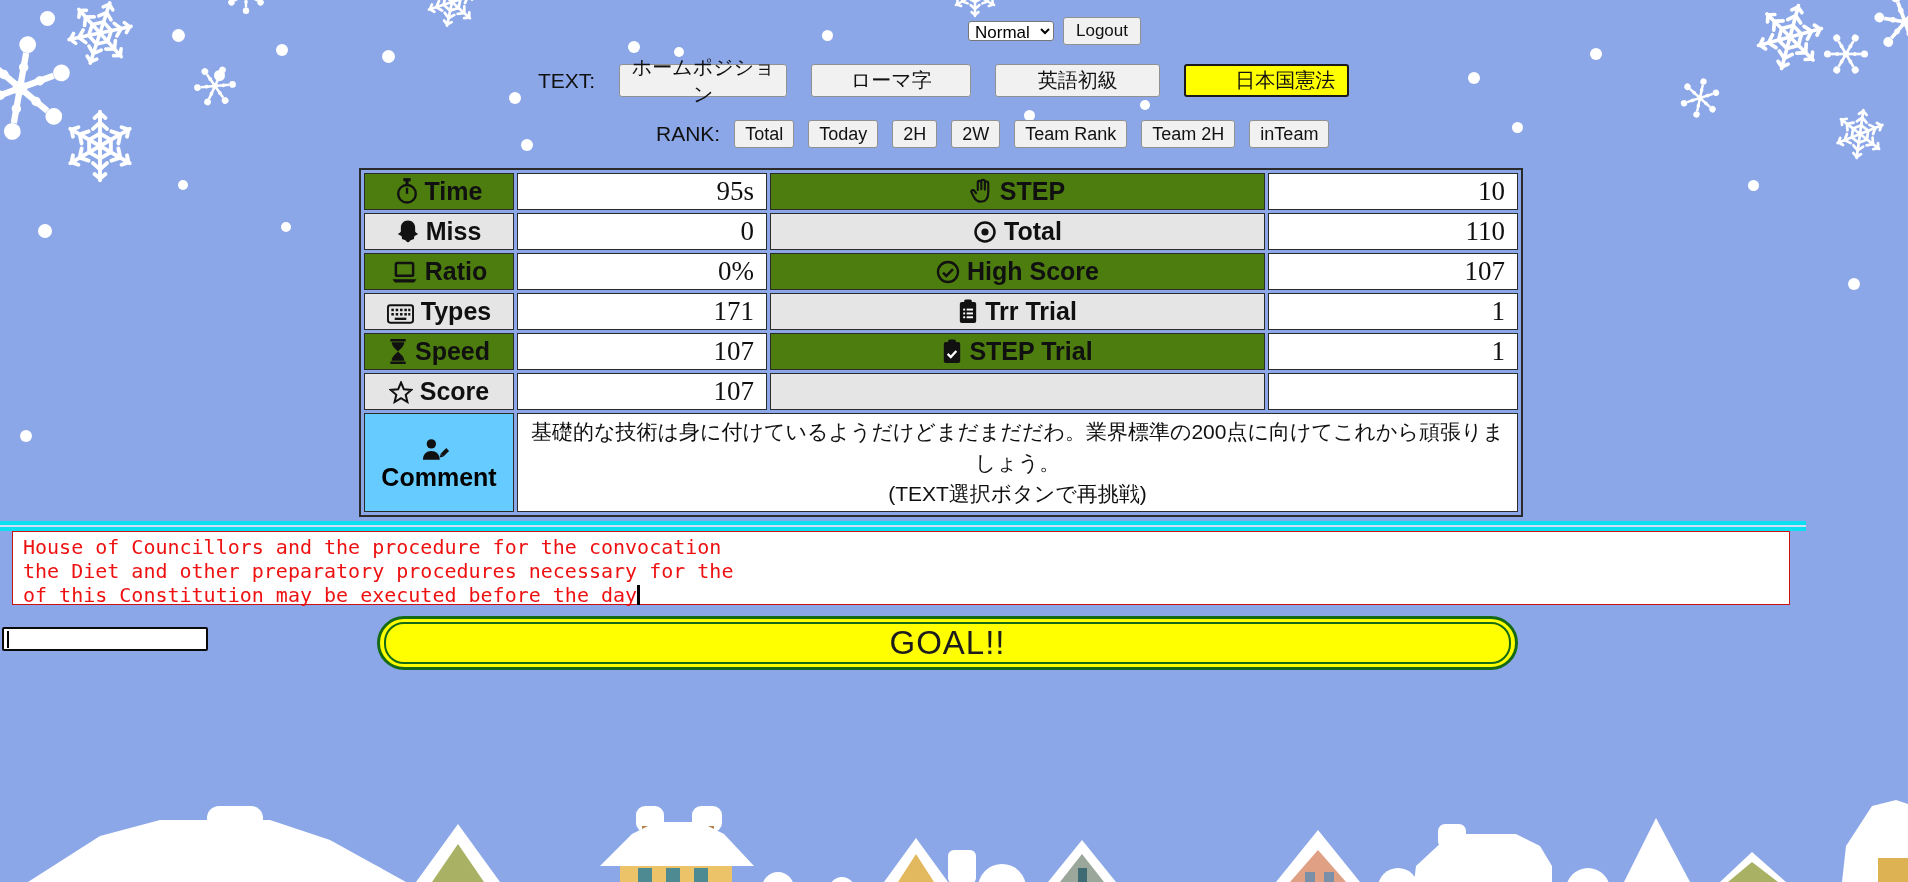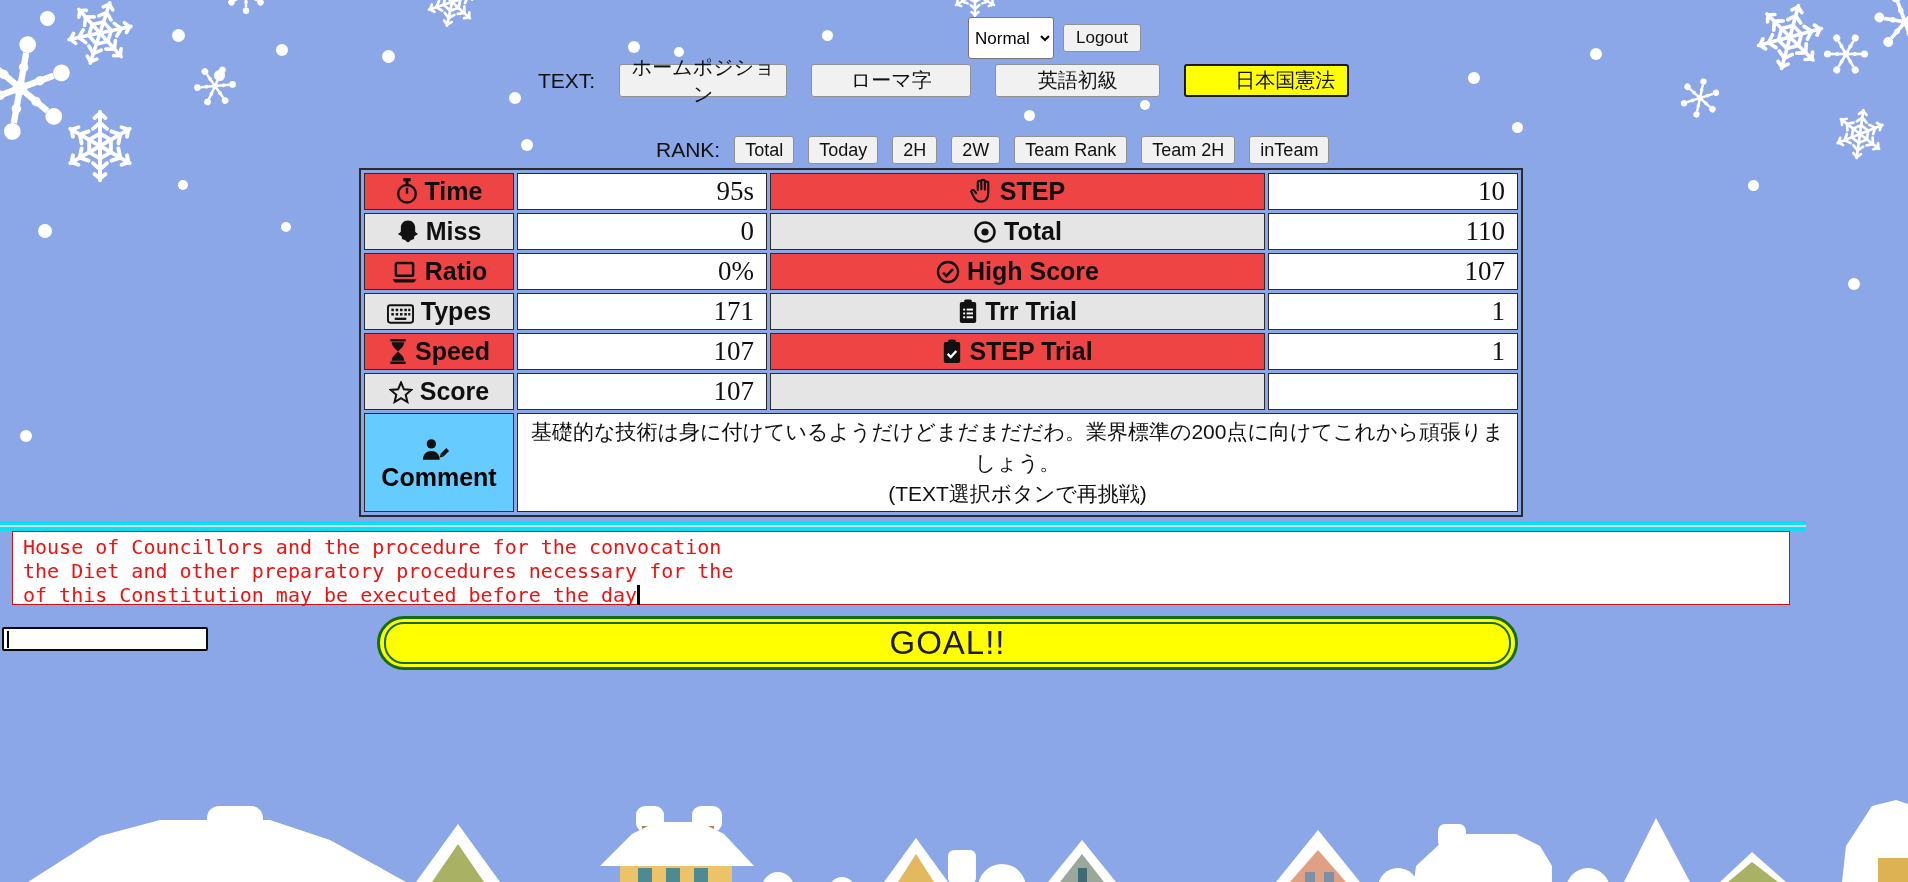--- a/index.html
+++ b/index.html
@@ -3,48 +3,48 @@
 <meta charset="utf-8">
 <style>
   html,body{margin:0;padding:0;}
   #page{position:relative;width:1908px;height:882px;background:#8BA7E8;overflow:hidden;
         font-family:"Liberation Sans",sans-serif;}
   svg{display:block;}
   .layer{position:absolute;left:0;top:0;pointer-events:none;}
 
   
   .top-bar{position:absolute;left:968px;top:17px;display:flex;gap:9px;align-items:center;z-index:5;}
-  .mode-select{height:42px;width:86px;font-size:17px;font-family:"Liberation Sans",sans-serif;
+  .mode-select{height:20px;width:86px;font-size:17px;font-family:"Liberation Sans",sans-serif;
                border:1px solid #767676;border-radius:3px;background:#fff;padding:0 2px;}
   .btn{background:#F1F1F1;border:1px solid #919191;border-radius:3px;color:#111;
        font-family:"Liberation Sans",sans-serif;display:inline-flex;align-items:center;
        justify-content:center;cursor:pointer;box-sizing:border-box;}
   .logout-btn{height:28px;padding:0 12px;font-size:17px;}
 
   
   .text-row{position:absolute;left:538px;top:64px;display:flex;align-items:center;gap:24px;z-index:5;}
   .row-label{font-size:21px;color:#111;}
   .text-btn{height:33px;font-size:20px;}
   .text-btn.selected{background:#FFFF00;border:2px solid #1a1a1a;}
 
   
-  .rank-row{position:absolute;left:656px;top:136px;display:flex;align-items:center;gap:14px;z-index:5;}
+  .rank-row{position:absolute;left:656px;top:120px;display:flex;align-items:center;gap:14px;z-index:5;}
   .rank-btn{height:28px;padding:0 10px;font-size:18px;}
 
   
   .stats-table{position:absolute;left:359px;top:168px;border-collapse:separate;border-spacing:3px;
                border:2px solid #2b2b2b;background:#8BA7E8;z-index:5;}
   .stats-table td{border:1px solid #2b2b2b;box-sizing:border-box;vertical-align:middle;}
   td.lbl{width:150px;height:37px;text-align:center;font-weight:bold;font-size:25px;color:#101010;}
   td.lbl2{width:495px;height:37px;text-align:center;font-weight:bold;font-size:25px;color:#101010;}
   td.val{width:250px;background:#fff;text-align:right;padding-right:12px;
          font-family:"Liberation Serif",serif;font-size:27px;color:#101010;}
   td.val2{width:250px;background:#fff;text-align:right;padding-right:12px;
           font-family:"Liberation Serif",serif;font-size:27px;color:#101010;}
-  .tone-yellow{background:#ef4444;margin-left:35px;}
+  .tone-yellow{background:#4d7c0f;margin-left:35px;}
   .tone-green{background:#e5e5e5;}
   td.comment-lbl{background:#66CCFF;text-align:center;font-weight:bold;font-size:25px;height:64px;}
   td.comment-txt{background:#fff;text-align:center;font-size:21px;line-height:31px;color:#101010;padding:2px 8px;}
   .icon{display:inline-block;vertical-align:-4px;margin-right:7px;}
 
   
   .cyan-bar{position:absolute;left:0;top:521px;width:1806px;height:2px;z-index:4;
             border-top:4px solid #0AE0F0;border-bottom:4px solid #0AE0F0;background:#CFDEF5;}
   .typing-box{position:absolute;left:12px;top:531px;width:1778px;height:74px;background:#fff;
               border:1px solid #CC1111;z-index:4;box-sizing:border-box;padding:3px 0 0 10px;

